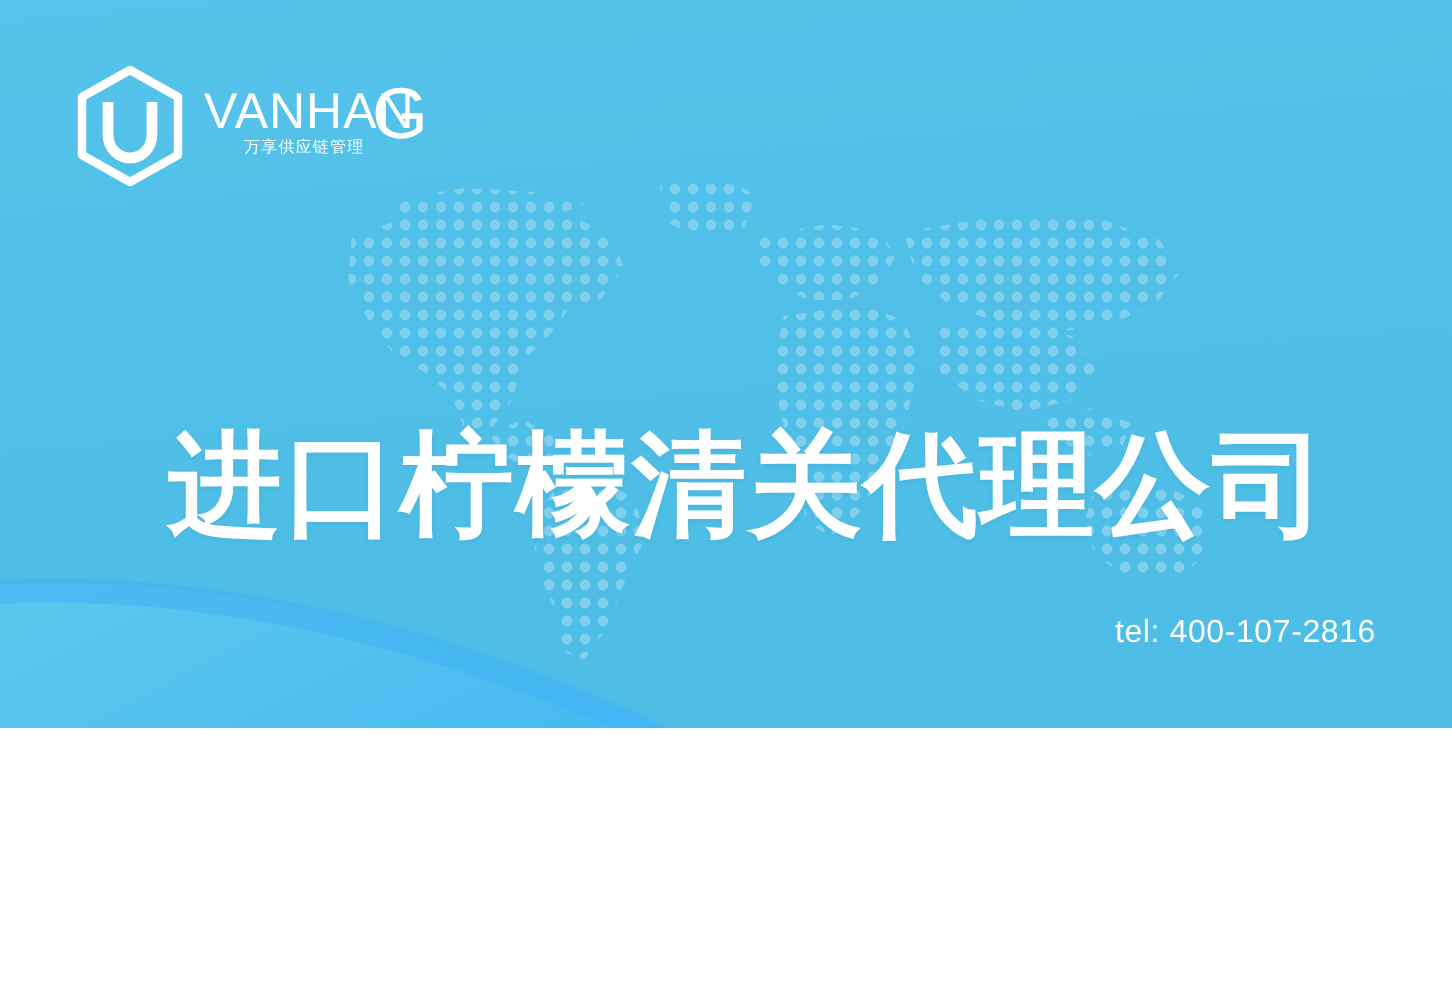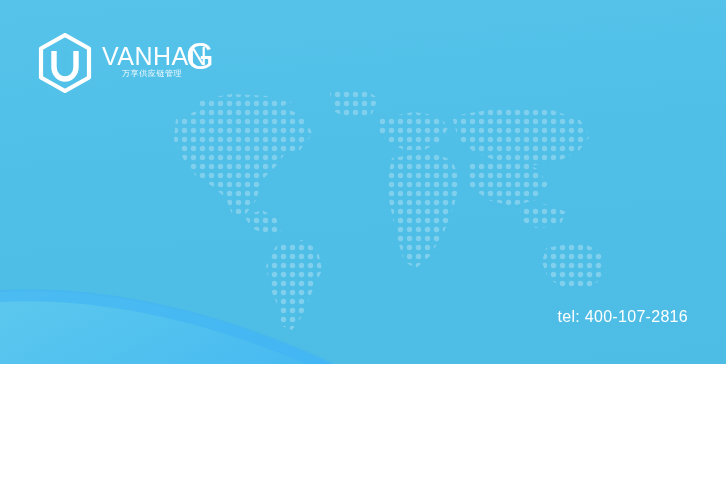--- a/index.html
+++ b/index.html
@@ -217,16 +217,17 @@
       <path d="M18 18 L18 34 C18 41.5 23.5 46 29 46 C34.5 46 40 41.5 40 34 L40 18" fill="none" stroke="#ffffff" stroke-width="5.4" stroke-linecap="butt"></path>
       <path d="M29 20 L29 40" stroke="#52c1e8" stroke-width="4" stroke-linecap="round"></path>
     </svg>
     <div class="logo-text">
       <span class="logo-word">VANHAN</span>
       <span class="logo-g">G</span>
       <span class="logo-sub">万享供应链管理</span>
     </div>
   </div>
 
+  <div class="headline">进口柠檬清关代理公司</div>
 
   <div class="phone">tel: 400-107-2816</div>
 
 </div>
 
 </body></html>

